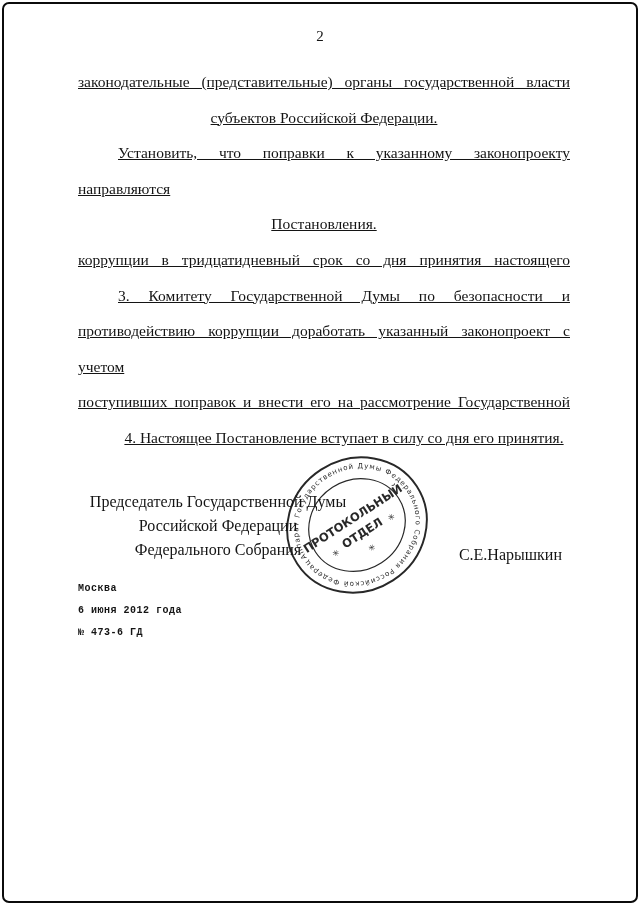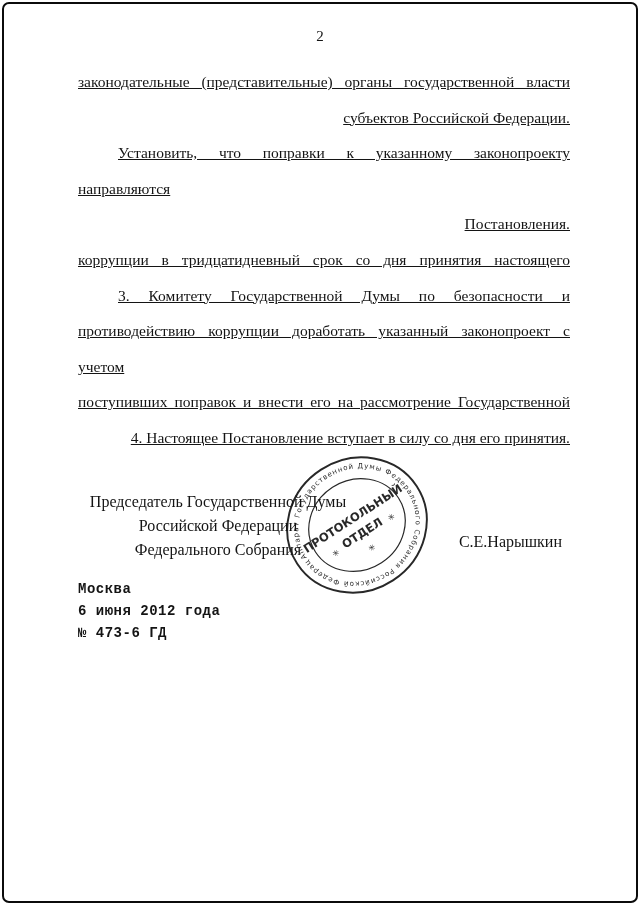--- a/index.html
+++ b/index.html
@@ -19,36 +19,36 @@
   }
   .page-number {
     position:absolute; top:28px; left:0; right:0;
     text-align:center; font-size:15px;
   }
   .body-text {
     position:absolute; top:64px; left:78px; width:492px;
     font-size:15.5px;
     text-decoration:underline;
   }
-  .line { line-height:35.6px; text-align:right; }
+  .line { line-height:35.6px; text-align:center; }
   .line.fill { text-align:justify; text-align-last:justify; text-justify:inter-word; }
   .line.indent { text-indent:40px; }
   .signature {
     position:absolute; top:490px; left:78px; width:280px;
     text-align:center; font-size:16px;
   }
   .sig-line { line-height:24px; white-space:nowrap; }
   .sig-name {
-    position:absolute; top:533px; right:78px;
+    position:absolute; top:546px; right:78px;
     font-size:16px;
   }
   .footer {
     position:absolute; left:78px; top:578px;
     font-family:"Liberation Mono", monospace;
-    font-size:14px; font-weight:700;
+    font-size:10px; font-weight:700;
     line-height:22px; letter-spacing:0.5px;
   }
   .stamp {
     position:absolute; left:282px; top:450px;
     width:150px; height:150px;
     transform:rotate(-33deg);
     opacity:0.92;
     pointer-events:none;
   }
   .stamp svg { width:100%; height:100%; }

